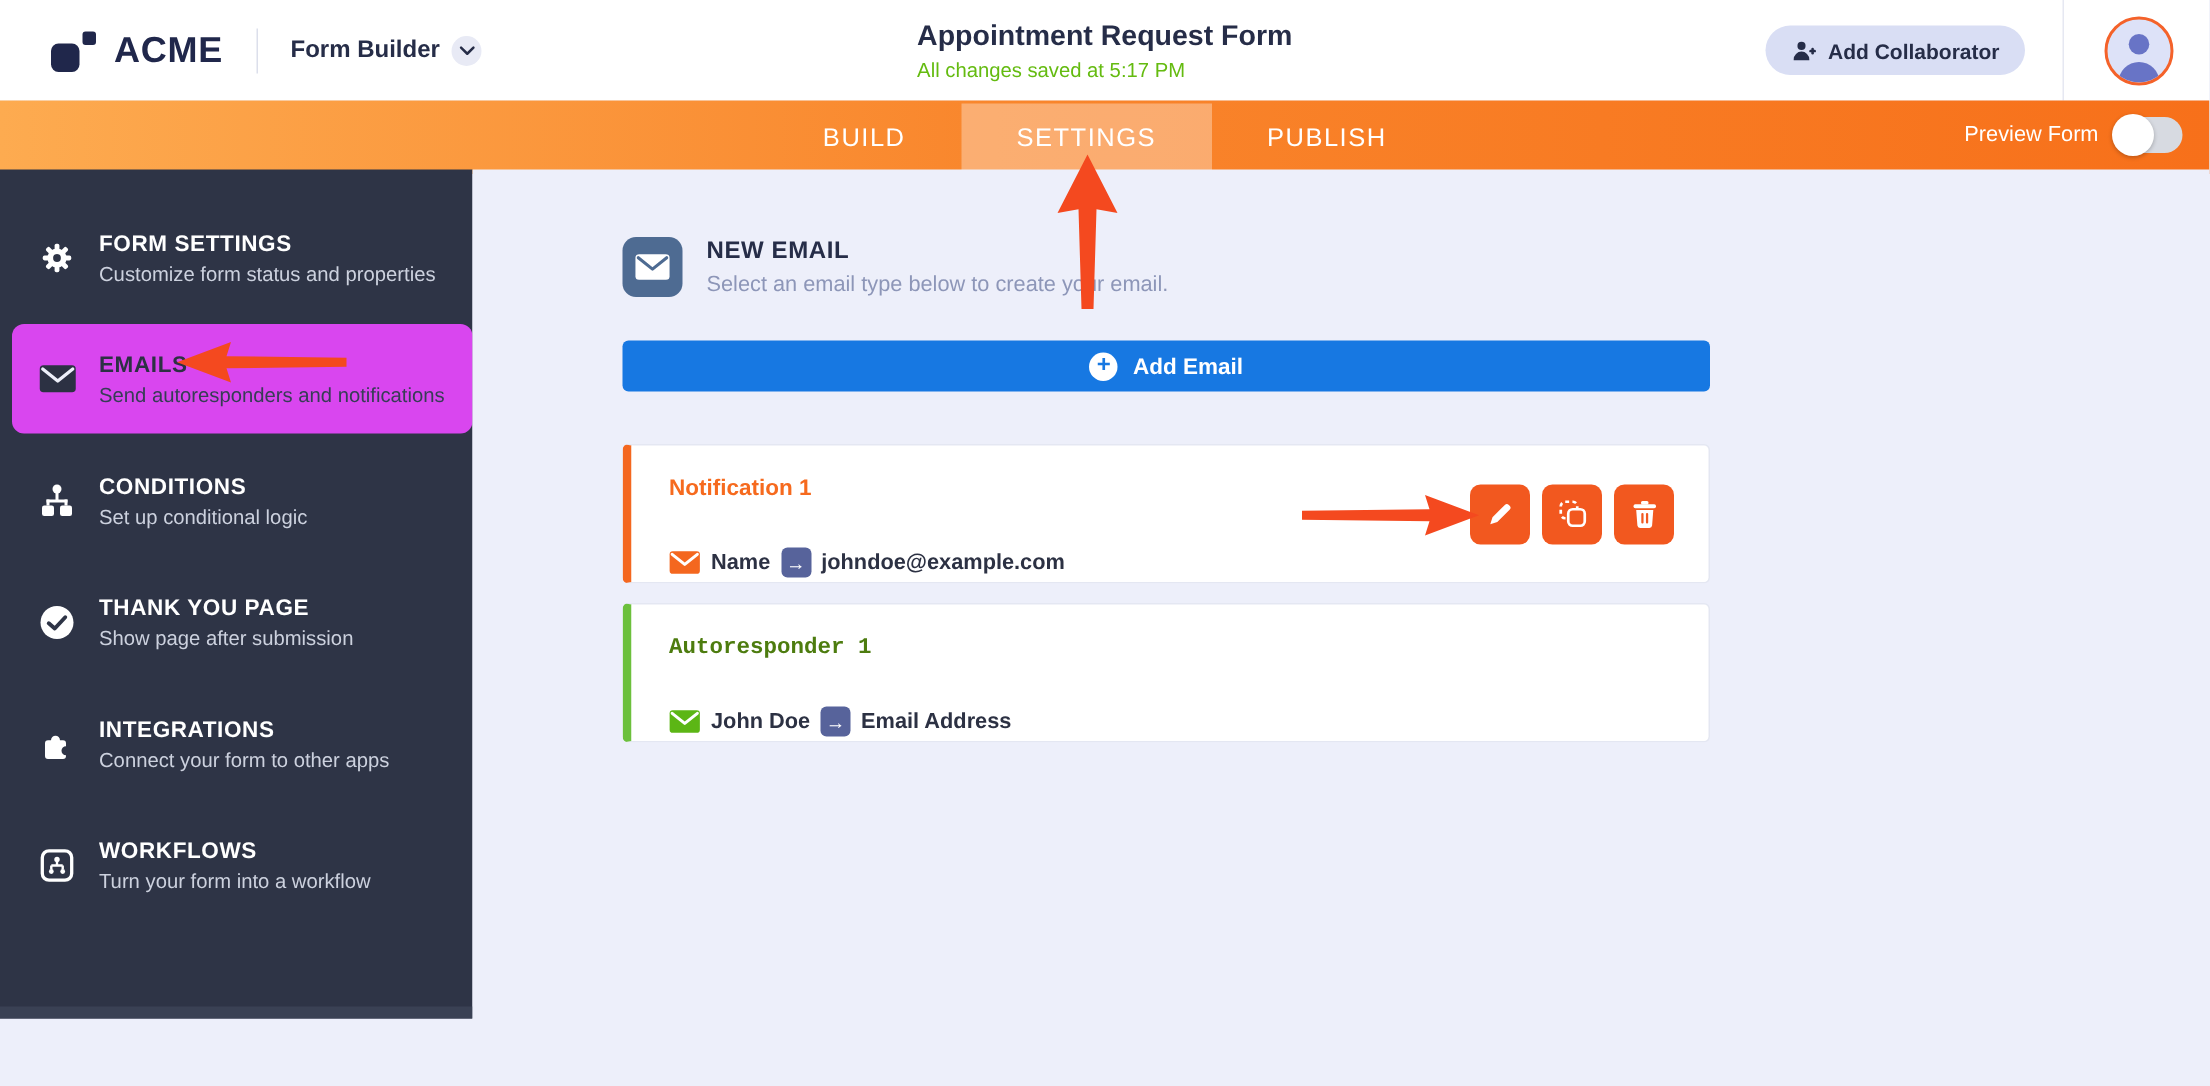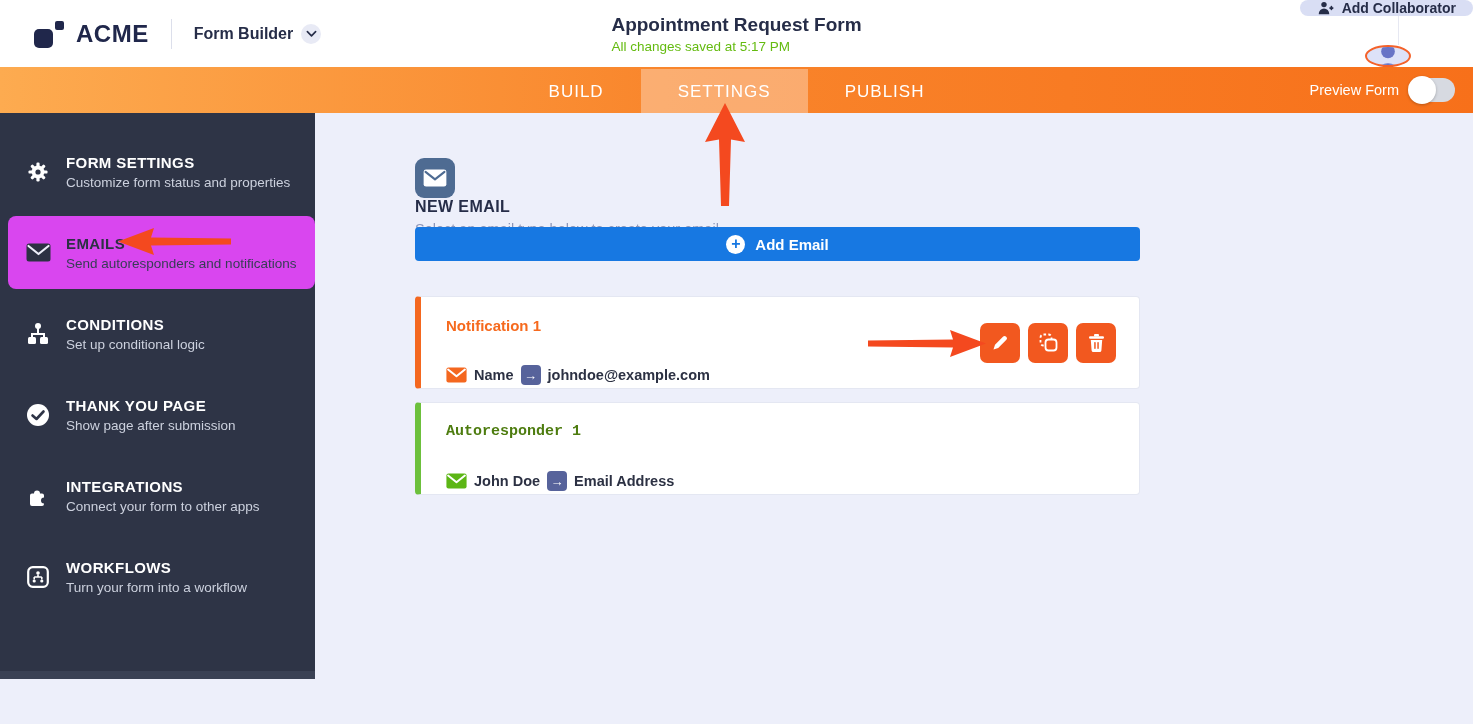--- a/index.html
+++ b/index.html
@@ -14,21 +14,21 @@
   .logo-sq-big { position:absolute; left:0; bottom:3px; width:19px; height:19px; background:#20274b; border-radius:5px; }
   .logo-sq-small { position:absolute; right:2px; top:2px; width:13px; height:13px; background:#20274b; border-radius:4px; border:2px solid #ffffff; }
   .logo-text { font-size:24px; font-weight:800; letter-spacing:0.5px; color:#20274b; }
   .header-divider { width:1px; height:30px; background:#dcdfeb; margin:0 22px; }
   .product-switcher { display:flex; align-items:center; gap:8px; cursor:pointer; }
   .product-label { font-size:16px; font-weight:600; color:#262d48; }
   .chev-circle { width:20px; height:20px; border-radius:50%; background:#e8eaf5; display:flex; align-items:center; justify-content:center; }
   .header-center { position:absolute; left:50%; top:50%; transform:translate(-50%,-50%); text-align:left; white-space:nowrap; }
   .form-title { font-size:19px; font-weight:700; color:#262d48; }
   .save-status { font-size:13.5px; color:#64bb10; margin-top:3px; }
-  .header-right { position:absolute; right:0; top:0; height:67px; display:flex; align-items:center;flex-direction:column; }
+  .header-right { position:absolute; right:0; top:0; height:67px; display:flex; align-items:center; }
   .collab-btn { display:flex; align-items:center; gap:8px; background:#d9def4; border:none; border-radius:17px; height:33px; padding:0 17px; font-family:inherit; font-size:14px; font-weight:700; color:#262d48; cursor:pointer; }
   .right-divider { width:1px; height:67px; background:#e6e8f2; margin-left:25px; }
   .avatar { width:46px; height:46px; border-radius:50%; background:#dde2f8; border:2.5px solid #f4622a; margin:0 24px 0 27px; display:flex; align-items:center; justify-content:center; overflow:hidden; cursor:pointer; }
 
   
   .navbar { position:absolute; top:67px; left:0; width:100%; height:49px; background:linear-gradient(90deg,#fdab50 0%,#f9862c 45%,#f7701a 100%); display:flex; align-items:center; justify-content:center; }
   .nav-tabs { display:flex; height:46px; }
   .nav-tab { height:46px; display:flex; align-items:center; justify-content:center; padding:0 37px; font-size:17px; letter-spacing:1px; color:#ffffff; cursor:pointer; font-weight:400; }
   .nav-tab.active { background:rgba(255,255,255,0.33); }
   .preview-wrap { position:absolute; right:18px; top:0; height:46px; display:flex; align-items:center; gap:10px; }
@@ -43,21 +43,21 @@
   .side-title { font-size:15px; font-weight:700; letter-spacing:0.4px; color:#ffffff; }
   .side-desc { font-size:13.5px; color:#ccd1de; margin-top:4px; }
   .side-item.active { background:#d946ef; border-radius:8px; margin-left:8px; padding-left:17px; }
   .side-item.active .side-title { color:#2c3143; }
   .side-item.active .side-desc { color:#363d55; }
   .sidebar-bottom-strip { position:absolute; bottom:0; left:0; width:100%; height:8px; background:#3a4154; }
 
   
   .main { position:absolute; top:113px; left:315px; width:1158px; height:611px; background:#edeffa; }
   .content-col { position:absolute; left:100px; top:0; width:725px; }
-  .section-head { position:absolute; top:45px; left:0; display:flex; align-items:flex-start;flex-direction:column; }
+  .section-head { position:absolute; top:45px; left:0; display:flex; align-items:flex-end; }
   .section-icon { width:40px; height:40px; border-radius:9px; background:#4e6b92; display:flex; align-items:center; justify-content:center; margin-right:16px; }
   .section-title { font-size:16px; font-weight:700; letter-spacing:0.4px; color:#262d48; }
   .section-sub { font-size:14.5px; color:#8d96b8; margin-top:5px; }
   .add-email-btn { position:absolute; top:114px; left:0; width:725px; height:34px; border:none; border-radius:4px; background:#1778e2; color:#ffffff; font-family:inherit; font-size:15px; font-weight:700; display:flex; align-items:center; justify-content:center; gap:10px; cursor:pointer; }
   .plus-circle { width:19px; height:19px; border-radius:50%; background:#ffffff; color:#1778e2; font-size:16px; font-weight:700; display:flex; align-items:center; justify-content:center; line-height:1; }
 
   .email-card { position:absolute; left:0; width:725px; height:93px; background:#ffffff; border:1px solid #e4e7f2; border-radius:4px; cursor:pointer; }
   .email-card.notification { top:183px; border-left:6px solid #f4671f; }
   .email-card.autoresponder { top:289px; border-left:6px solid #6cc03c; }
   .card-title { position:absolute; left:25px; top:20px; font-size:15px; font-weight:700; }

